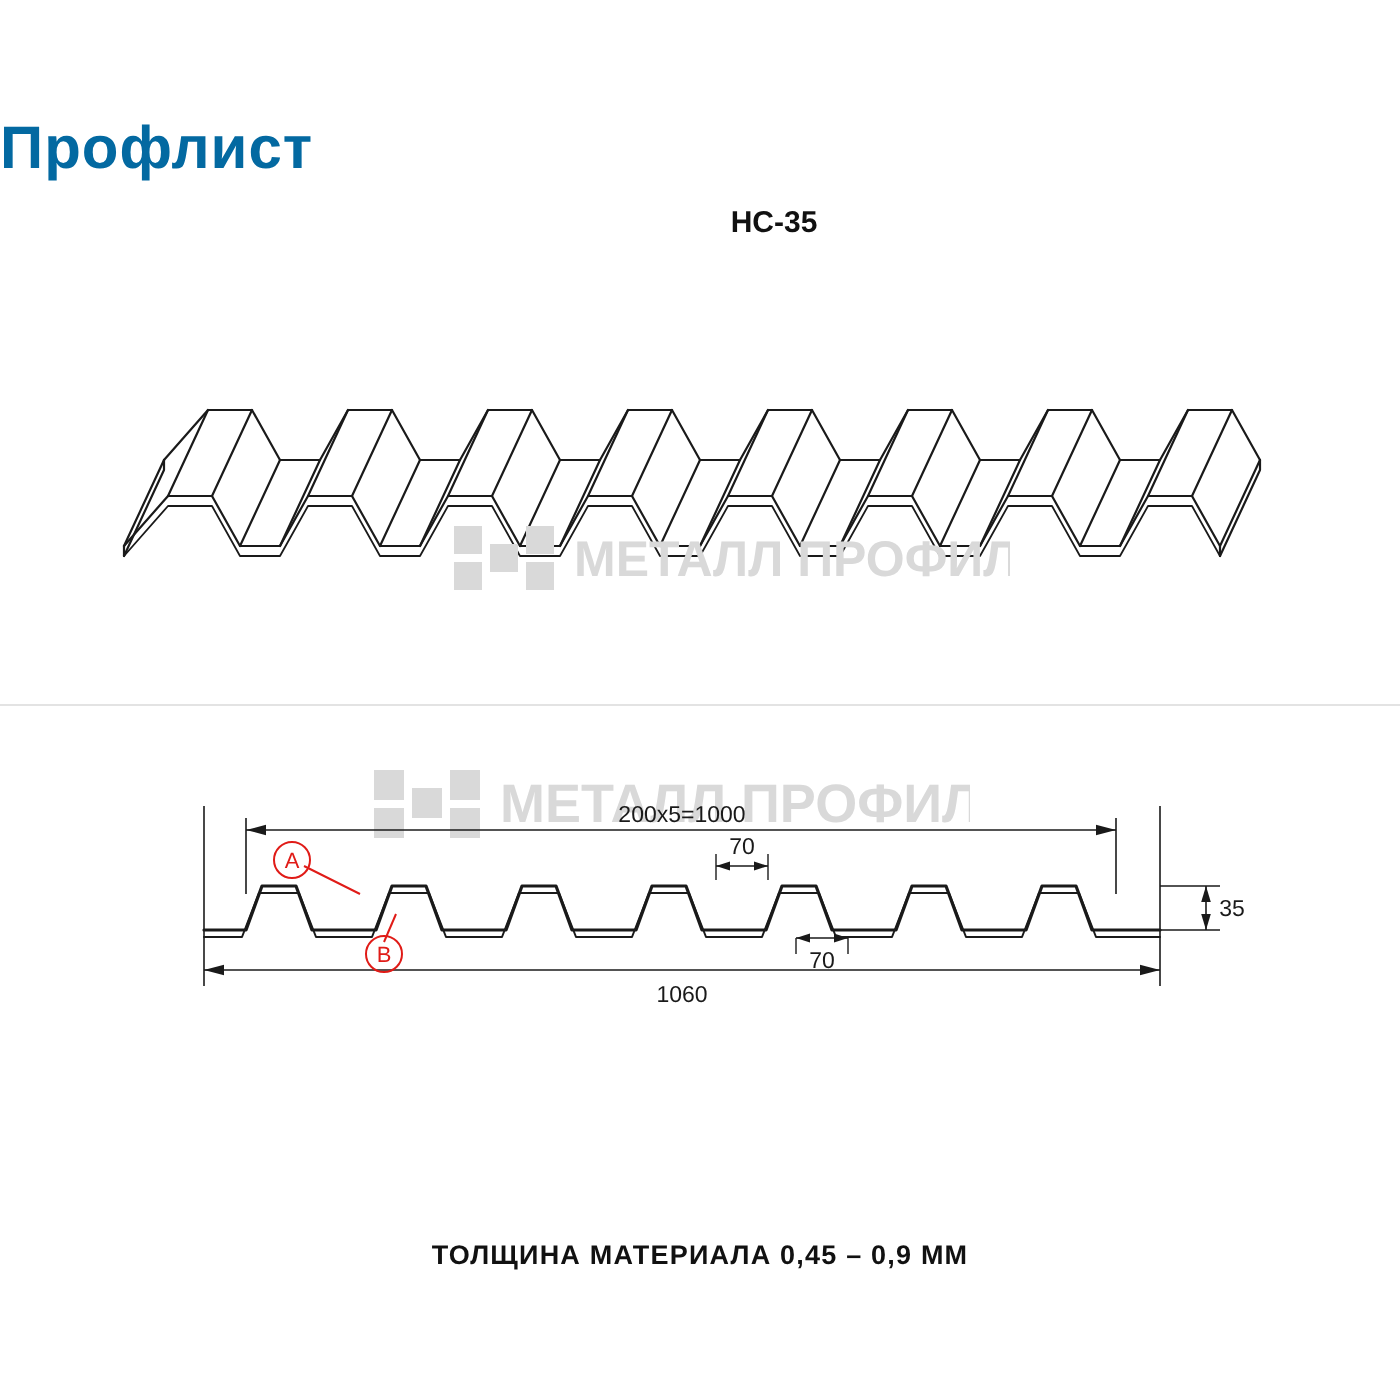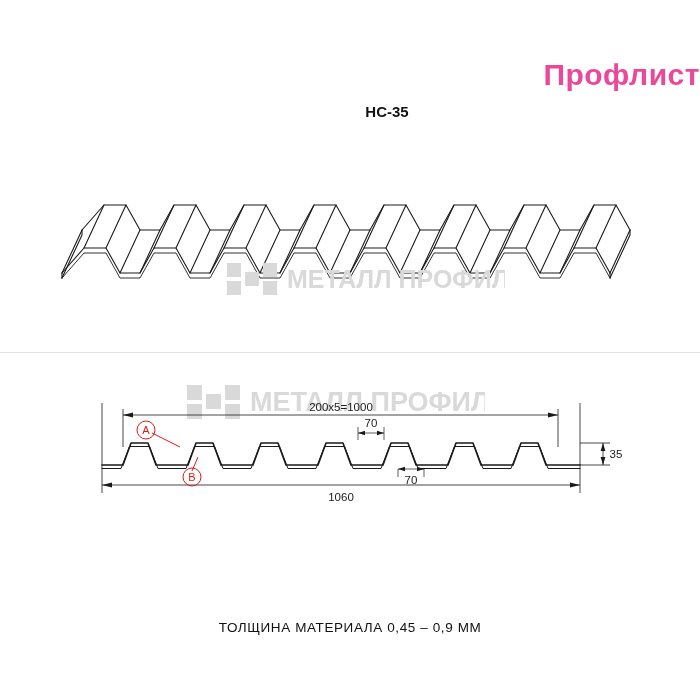--- a/index.html
+++ b/index.html
@@ -18,45 +18,45 @@
   .page {
     position: relative;
     width: 700px;
     height: 700px;
   }
   .title {
     position: absolute;
     top: 58px;
     left: 0;
     width: 700px;
-    text-align: right;
+    text-align: left;
     font-size: 30px;
     font-weight: bold;
     letter-spacing: 0.5px;
-    color: #ec4899;
+    color: #0369a1;
   }
   .subtitle {
     position: absolute;
     top: 103px;
     left: 0;
     width: 700px;
     text-align: center;
     font-size: 15px;
     font-weight: bold;
     color: #111111;
     padding-left: 37px;
   }
   .footer-note {
     position: absolute;
     top: 620px;
     left: 0;
     width: 700px;
     text-align: center;
     font-size: 13.5px;
-    font-weight: normal;
+    font-weight: bold;
     letter-spacing: 0.6px;
     color: #111111;
   }
   .iso-wrap {
     position: absolute;
     top: 185px;
     left: 60px;
     width: 580px;
     height: 135px;
   }

